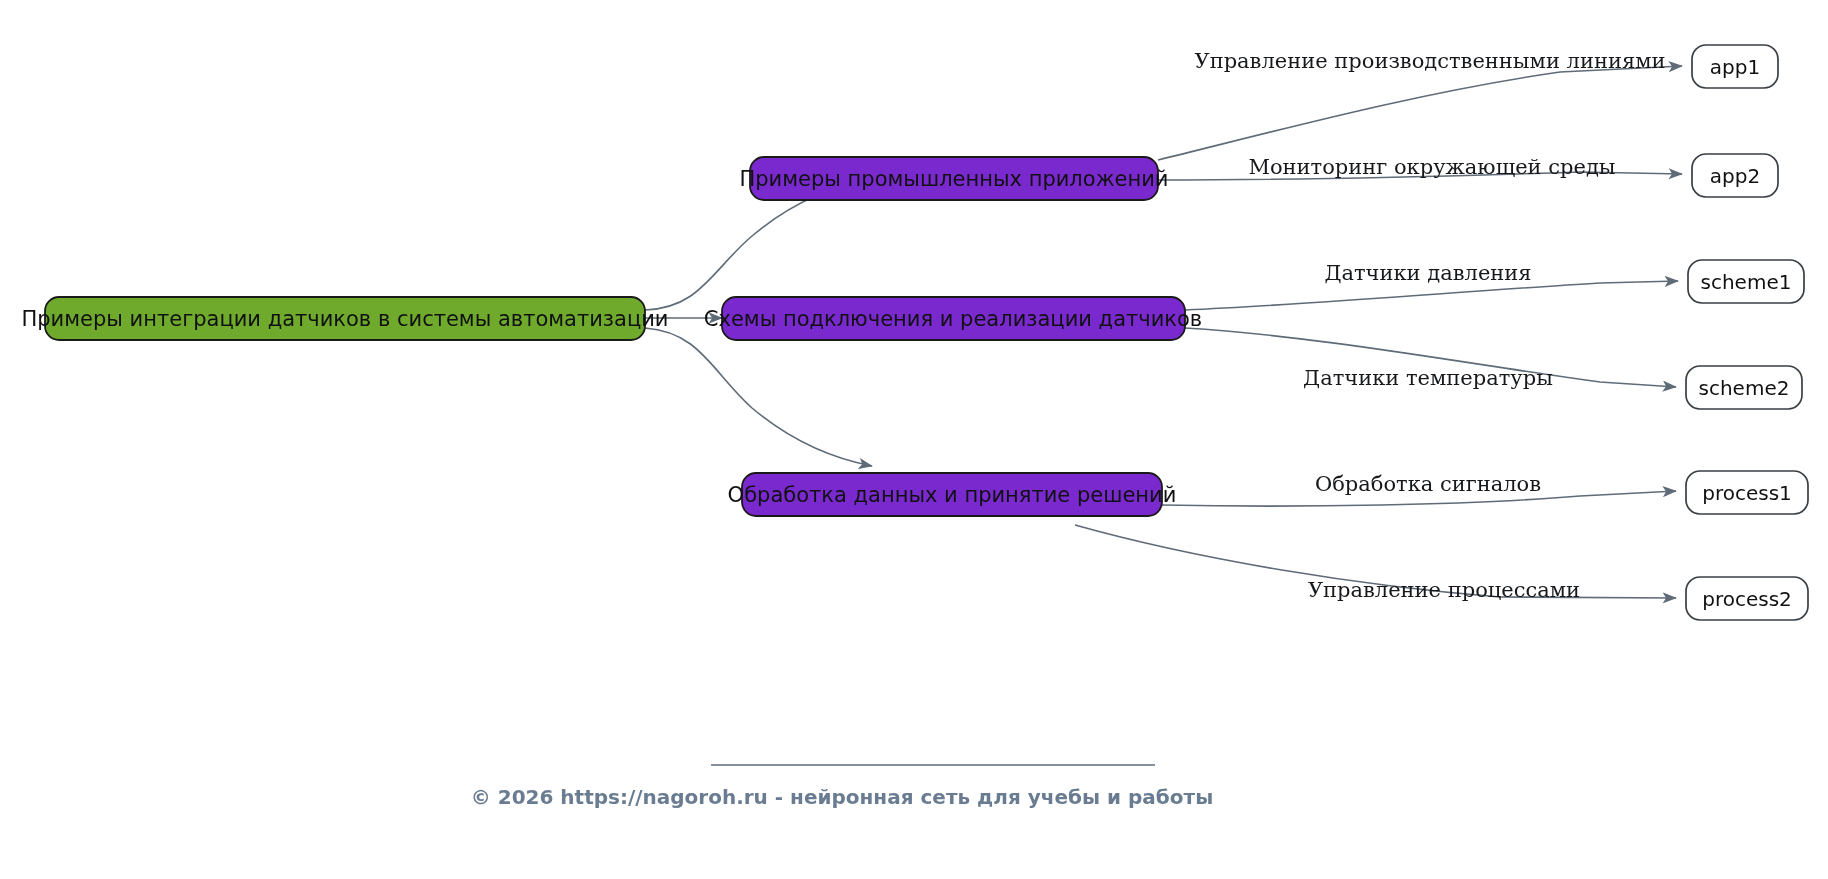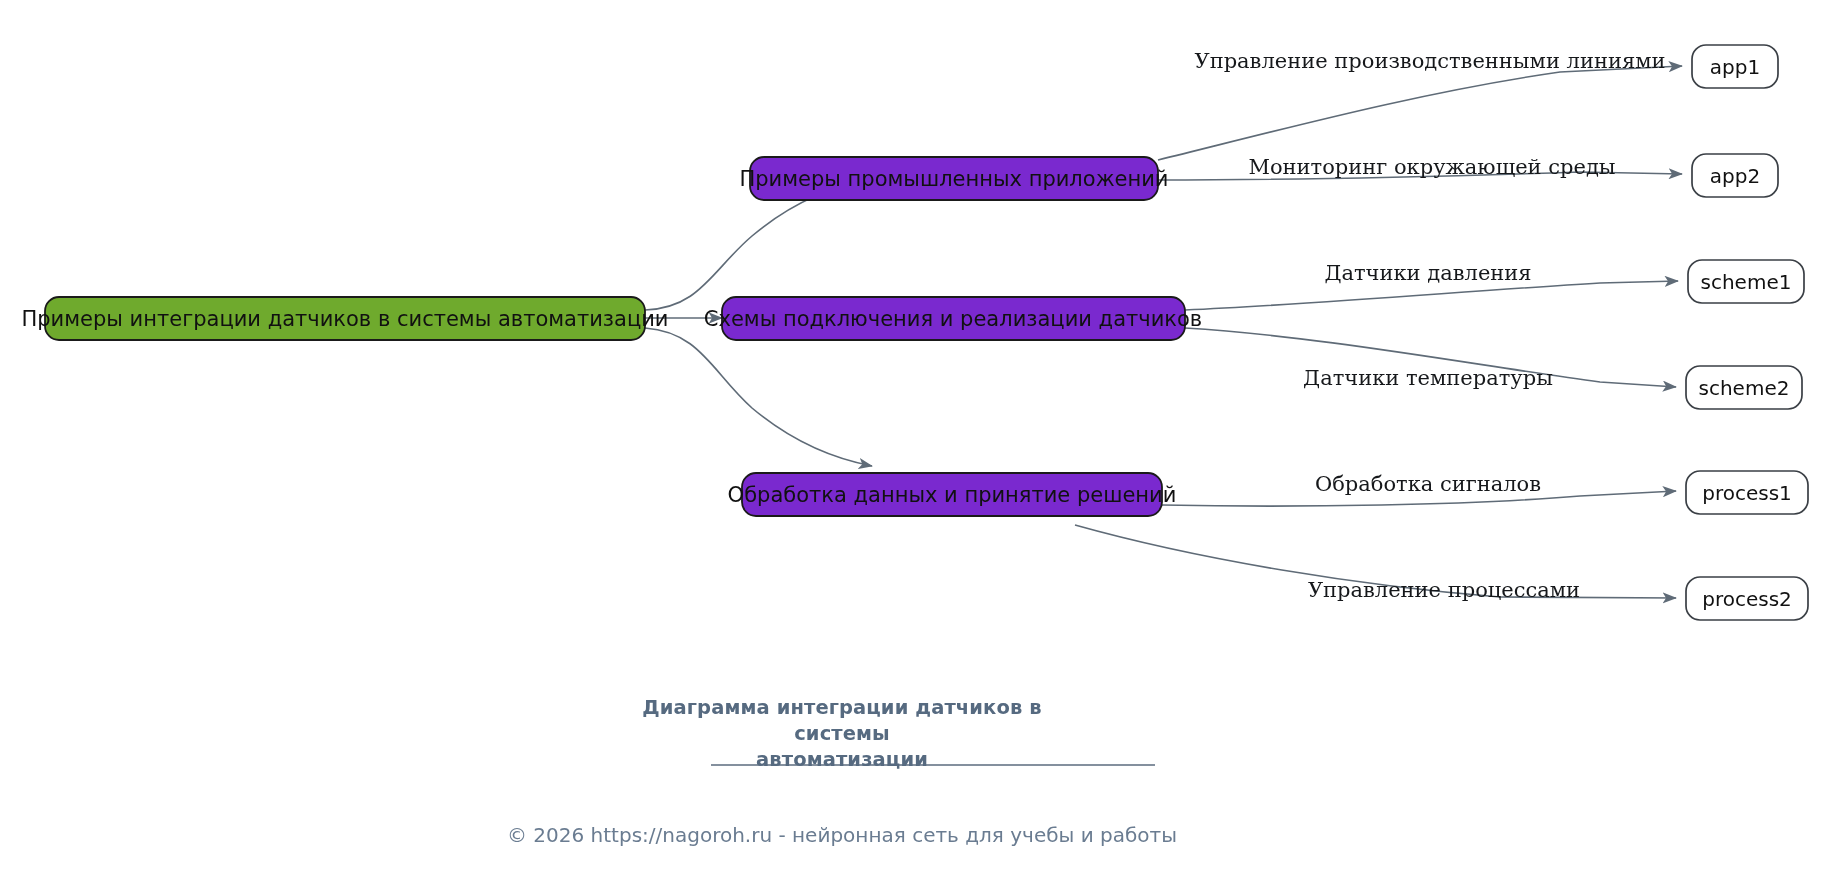--- a/index.html
+++ b/index.html
@@ -86,21 +86,22 @@
     font-family: "DejaVu Sans", sans-serif;
     font-size: 19.5px;
     font-weight: bold;
     color: #566a80;
     line-height: 1.33;
     letter-spacing: 0.1px;
     margin: 0 auto;
     width: 460px;
   }
   #copyright-wrap {
-    top: 823px;
+    top: 785px;
+    font-weight: bold;
   }
   .copyright-text {
     font-family: "DejaVu Sans", sans-serif;
     font-size: 20px;
     color: #6a7c91;
     margin: 0;
   }
 </style>
 </head>
 <body>
@@ -190,25 +191,18 @@
     </g>
 
     <g>
       <rect class="node-rect-leaf" x="1686" y="577" width="122" height="43" rx="14" ry="14"></rect>
       <text class="node-label-leaf" x="1747" y="600">process2</text>
     </g>
 
     <line class="caption-line" x1="711" y1="765" x2="1155" y2="765"></line>
   </svg>
 
-  <div class="footer-block" id="caption-wrap">
-    <div class="caption-text">
-      <span>Диаграмма интеграции датчиков в системы</span>
-      <br>
-      <span>автоматизации</span>
-    </div>
-  </div>
 
   <div class="footer-block" id="copyright-wrap">
     <p class="copyright-text">© 2026 https://nagoroh.ru - нейронная сеть для учебы и работы</p>
   </div>
 
 </div>
 
 </body></html>

